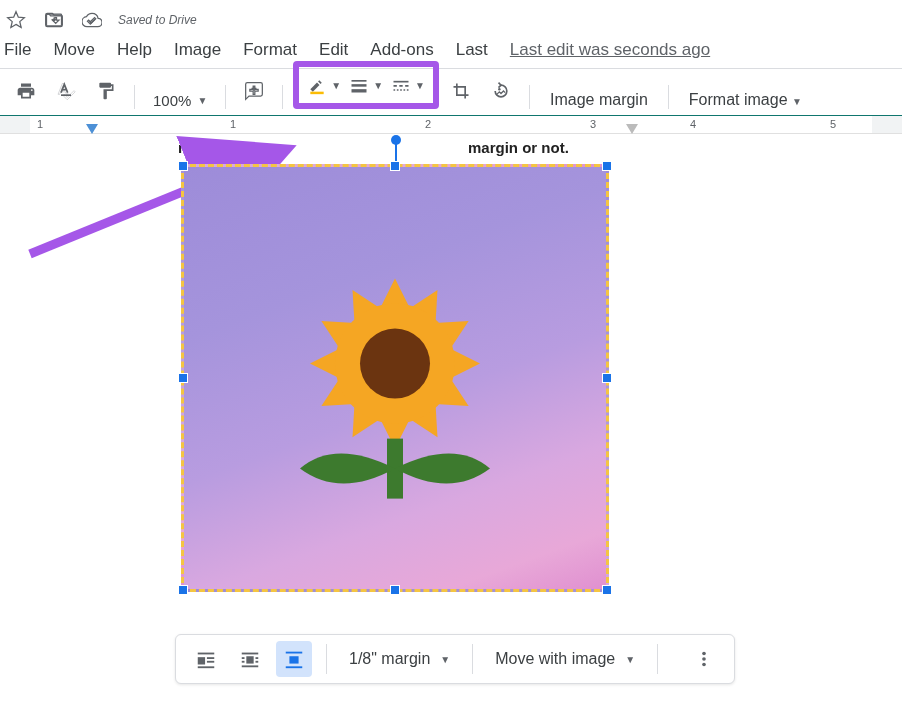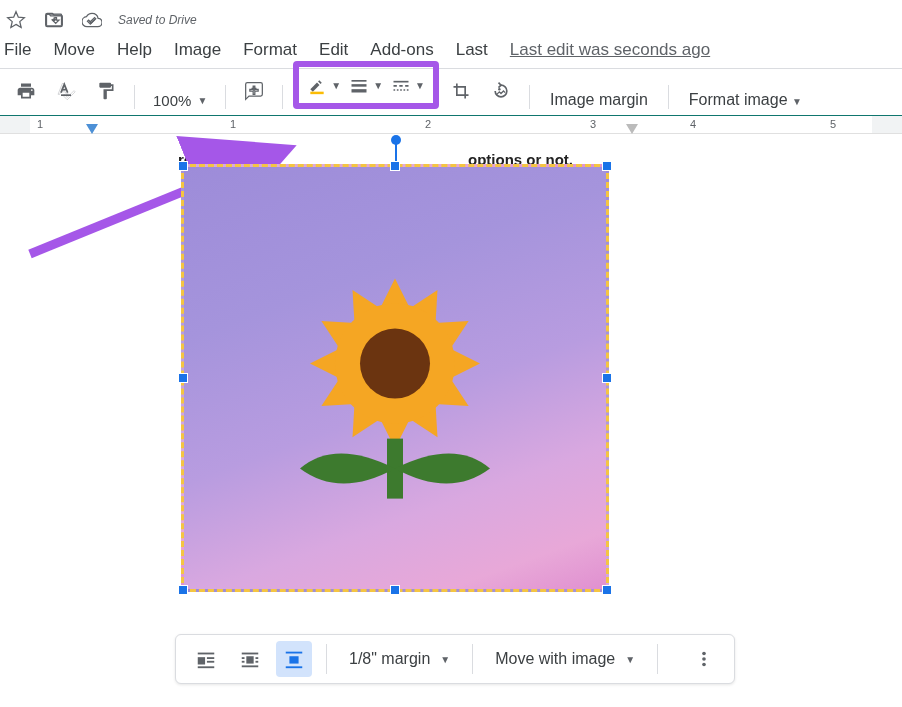--- a/index.html
+++ b/index.html
@@ -17,21 +17,21 @@
 .tool-btn svg { width: 20px; height: 20px; fill: #5f6368; }
 .tool-sep { width: 1px; height: 24px; background: #dadce0; margin: 0 6px; }
 .zoom { font-size: 15px; color: #3c4043; padding: 0 8px; display: flex; align-items: center; gap: 6px; }
 .dropdown-arrow { font-size: 10px; color: #5f6368; }
 .highlight-box { border: 6px solid #a557e8; border-radius: 4px; padding: 0 4px; display: flex; align-items: center; height: 48px; margin-top: -6px; }
 .text-btn { font-size: 16px; color: #3c4043; padding: 0 10px; cursor: pointer; }
 .ruler { height: 18px; background: #fff; border-bottom: 1px solid #e0e0e0; position: relative; font-size: 11px; color: #5f6368; display: flex; }
 .ruler-margin { background: #f1f3f4; height: 100%; }
 .ruler-num { position: absolute; top: 2px; }
 .canvas-area { position: relative; height: 580px; background: #fff; }
-.hidden-text { position: absolute; top: 17px; left: 178px; font-size: 15px; font-weight: bold; color: #222; }
+.hidden-text { position: absolute; top: 5px; left: 178px; font-size: 15px; font-weight: bold; color: #222; }
 .image-box { position: absolute; top: 30px; left: 181px; width: 428px; height: 428px; border: 3px dashed #f4c542; background: linear-gradient(160deg, #9d8cd9 0%, #a594dc 30%, #b89ce0 55%, #d9a8e0 75%, #e8a8d8 90%, #e090d0 100%); }
 .handle { position: absolute; width: 10px; height: 10px; background: #1a73e8; border: 1px solid #fff; }
 .handle.tl { top: -6px; left: -6px; }
 .handle.tm { top: -6px; left: 50%; margin-left: -5px; }
 .handle.tr { top: -6px; right: -6px; }
 .handle.ml { top: 50%; left: -6px; margin-top: -5px; }
 .handle.mr { top: 50%; right: -6px; margin-top: -5px; }
 .handle.bl { bottom: -6px; left: -6px; }
 .handle.bm { bottom: -6px; left: 50%; margin-left: -5px; }
 .handle.br { bottom: -6px; right: -6px; }
@@ -179,21 +179,21 @@
       </svg>
     <svg style="position:absolute; left:596px; top:8px;" width="12" height="10">
         <polygon points="0,0 12,0 6,10" fill="#bbb"></polygon>
       </svg>
   </div>
   <div class="ruler-margin" style="width:30px"></div>
 </div>
 
 <div class="canvas-area">
   <span class="hidden-text">really</span>
-  <span class="hidden-text" style="left:468px">options or not.</span>
+  <span class="hidden-text" style="left:468px">margin or not.</span>
 
   <svg class="arrow-svg" width="340" height="140">
     <defs>
         <marker id="ah" markerWidth="12" markerHeight="12" refX="10" refY="6" orient="auto">
           <polygon points="0,0 12,6 0,12" fill="#a557e8"></polygon>
         </marker>
       </defs>
     <line x1="30" y1="120" x2="280" y2="18" stroke="#a557e8" stroke-width="9" marker-end="url(#ah)"></line>
   </svg>
 

